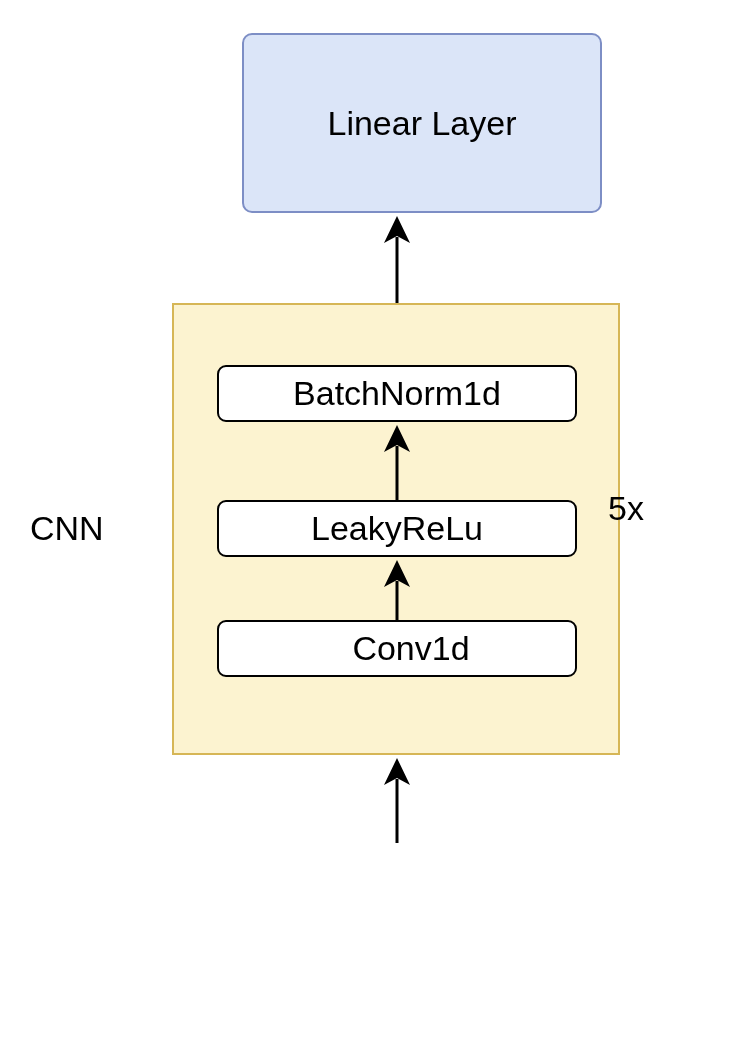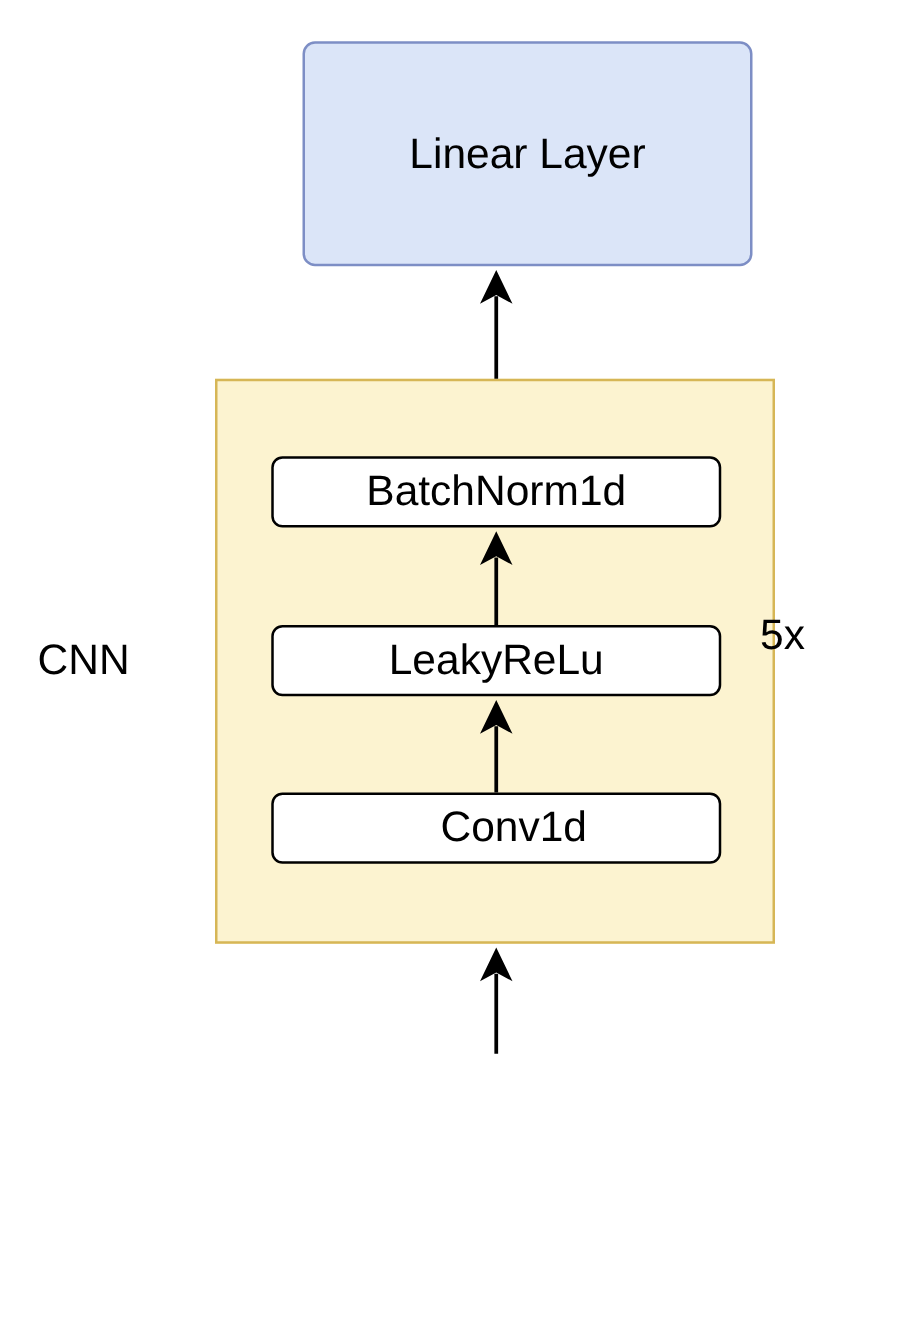--- a/index.html
+++ b/index.html
@@ -56,21 +56,21 @@
   }
   .node-inner {
     left: 217px;
     width: 360px; height: 57px;
     background: var(--inner-fill);
     border: 2.5px solid var(--inner-stroke);
     border-radius: 9px;
   }
   .node-batchnorm { top: 365px; text-align: center; }
   .node-leakyrelu { top: 500px; }
-  .node-conv1d   { top: 634px; padding-left: 28px; }
+  .node-conv1d   { top: 620px; padding-left: 28px; }
   .node-sincnet {
     left: 217px; top: 843px;
     width: 360px; height: 180px;
     background: var(--green-fill);
     border: 2.5px solid var(--green-stroke);
     border-radius: 18px;
   }
   .side-label {
     position: absolute;
     width: 100px;

